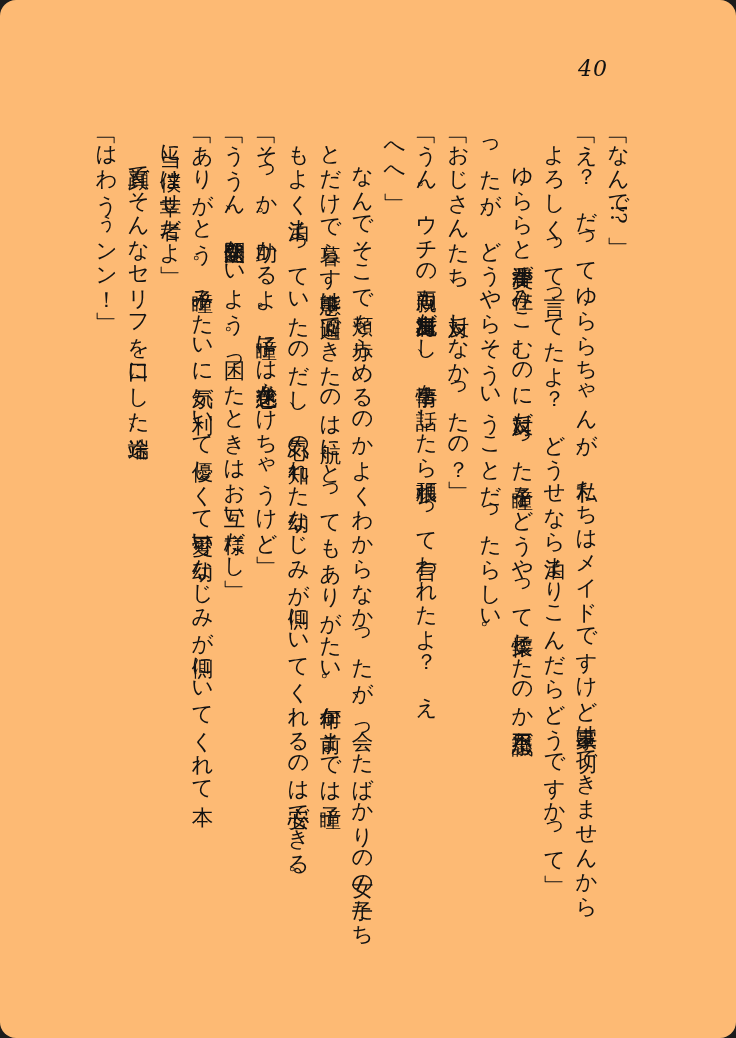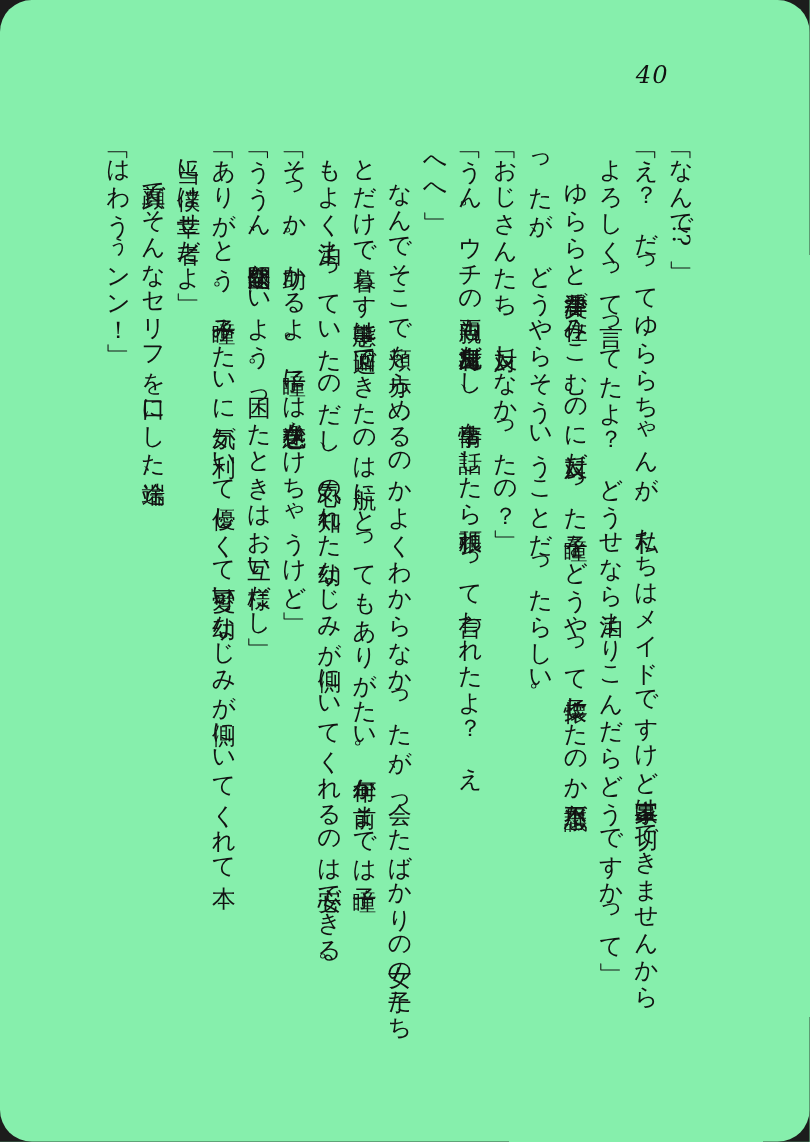--- a/index.html
+++ b/index.html
@@ -6,22 +6,22 @@
   body {
     width: 736px;
     height: 1038px;
     background: #1c1c1c;
     position: relative;
     overflow: hidden;
   }
   .page {
     position: absolute;
     inset: 0;
-    background: #86efac;
-    border-radius: 29px;
+    background: #fdba74;
+    border-radius: 16px;
     overflow: hidden;
   }
   .page-number {
     position: absolute;
     top: 56px;
     right: 128px;
     font-family: "DejaVu Serif", "Liberation Serif", serif;
     font-style: italic;
     font-size: 22px;
     color: #111111;

